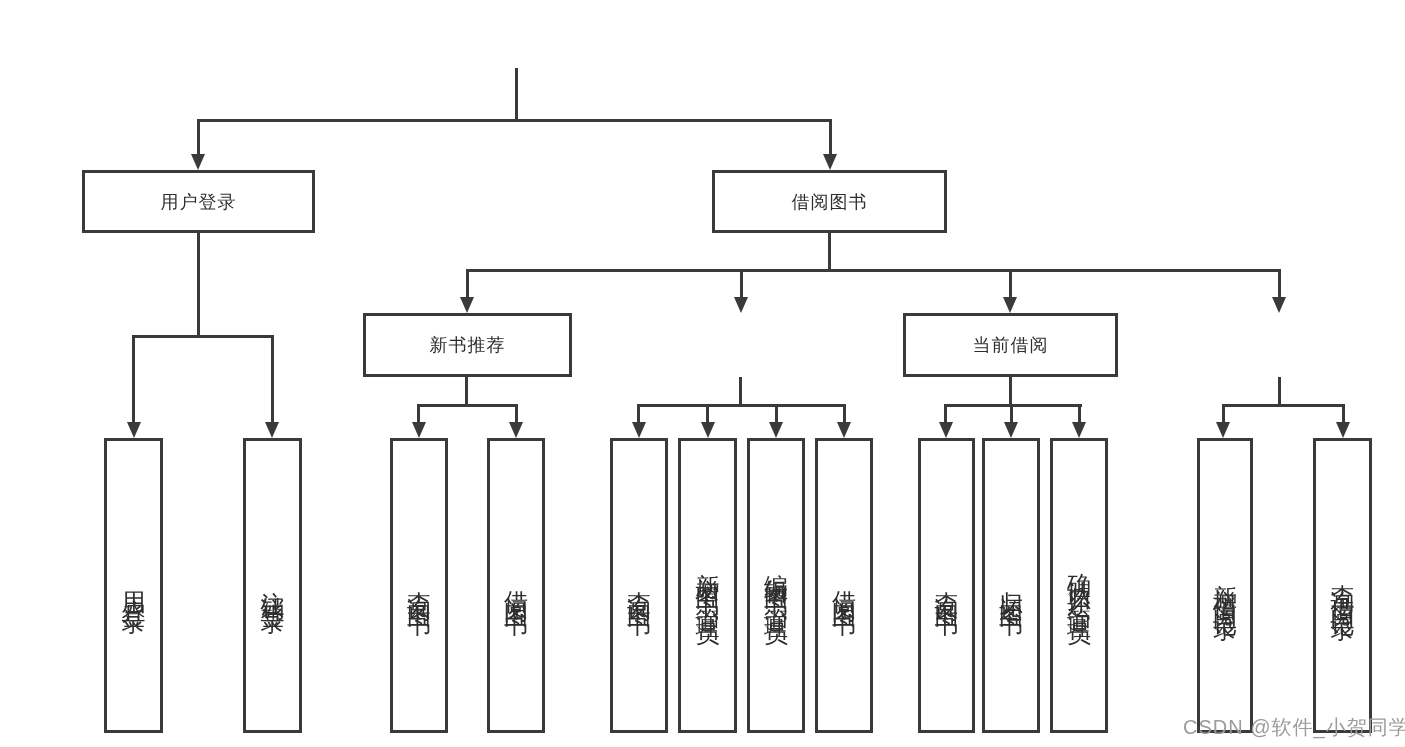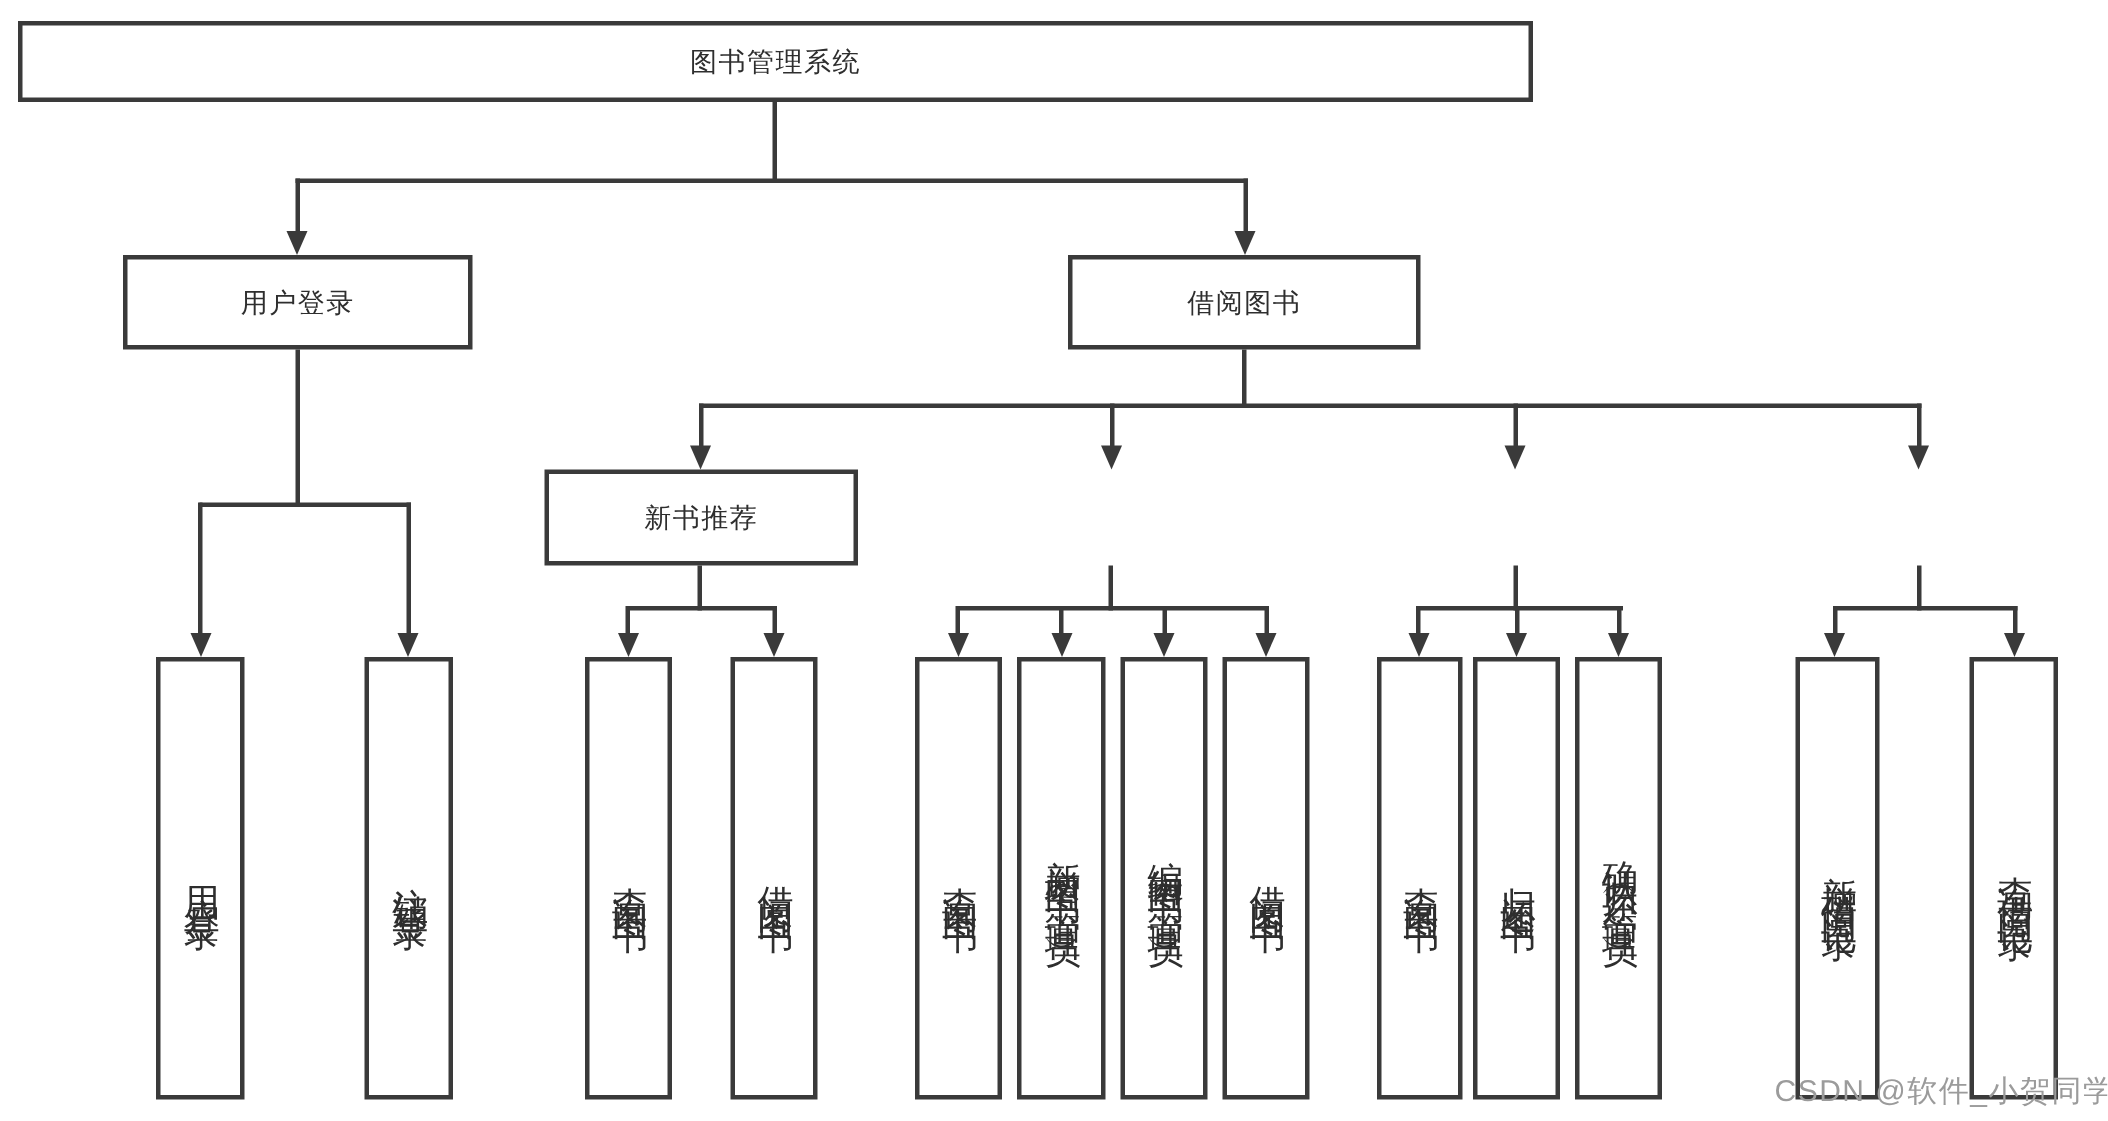--- a/index.html
+++ b/index.html
@@ -33,33 +33,33 @@
   .wm{
     position:absolute;left:1183px;top:714px;z-index:5;
     color:var(--wm);font-size:20px;letter-spacing:1px;white-space:nowrap;
   }
 </style>
 </head>
 <body>
 
 <div id="stage">
 
-  <div class="box" style="left:12px;top:14px;width:1010px;height:54px;">
-    <span class="hlabel">图书管理系统</span>
-  </div>
 
   <div class="box" style="left:82px;top:170px;width:233px;height:63px;">
     <span class="hlabel">用户登录</span>
   </div>
   <div class="box" style="left:712px;top:170px;width:235px;height:63px;">
     <span class="hlabel">借阅图书</span>
   </div>
 
   <div class="box" style="left:363px;top:313px;width:209px;height:64px;">
     <span class="hlabel">新书推荐</span>
+  </div>
+  <div class="box" style="left:903px;top:313px;width:215px;height:64px;">
+    <span class="hlabel">当前借阅</span>
   </div>
 
   <div class="box vbox" style="left:104px;top:438px;width:59px;height:295px;">
     <span class="vlabel">用户登录</span>
   </div>
   <div class="box vbox" style="left:243px;top:438px;width:59px;height:295px;">
     <span class="vlabel">注销登录</span>
   </div>
   <div class="box vbox" style="left:390px;top:438px;width:58px;height:295px;">
     <span class="vlabel">查询图书</span>

